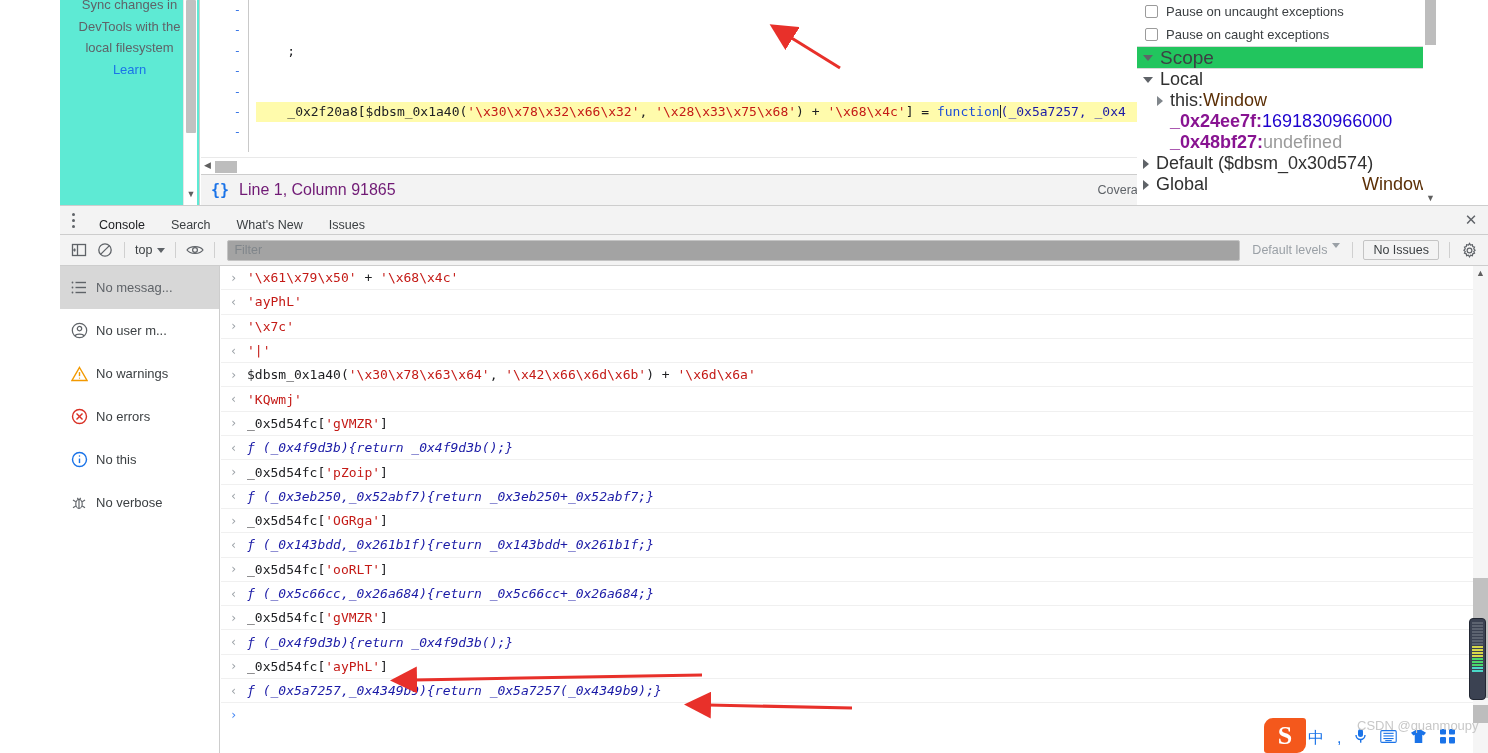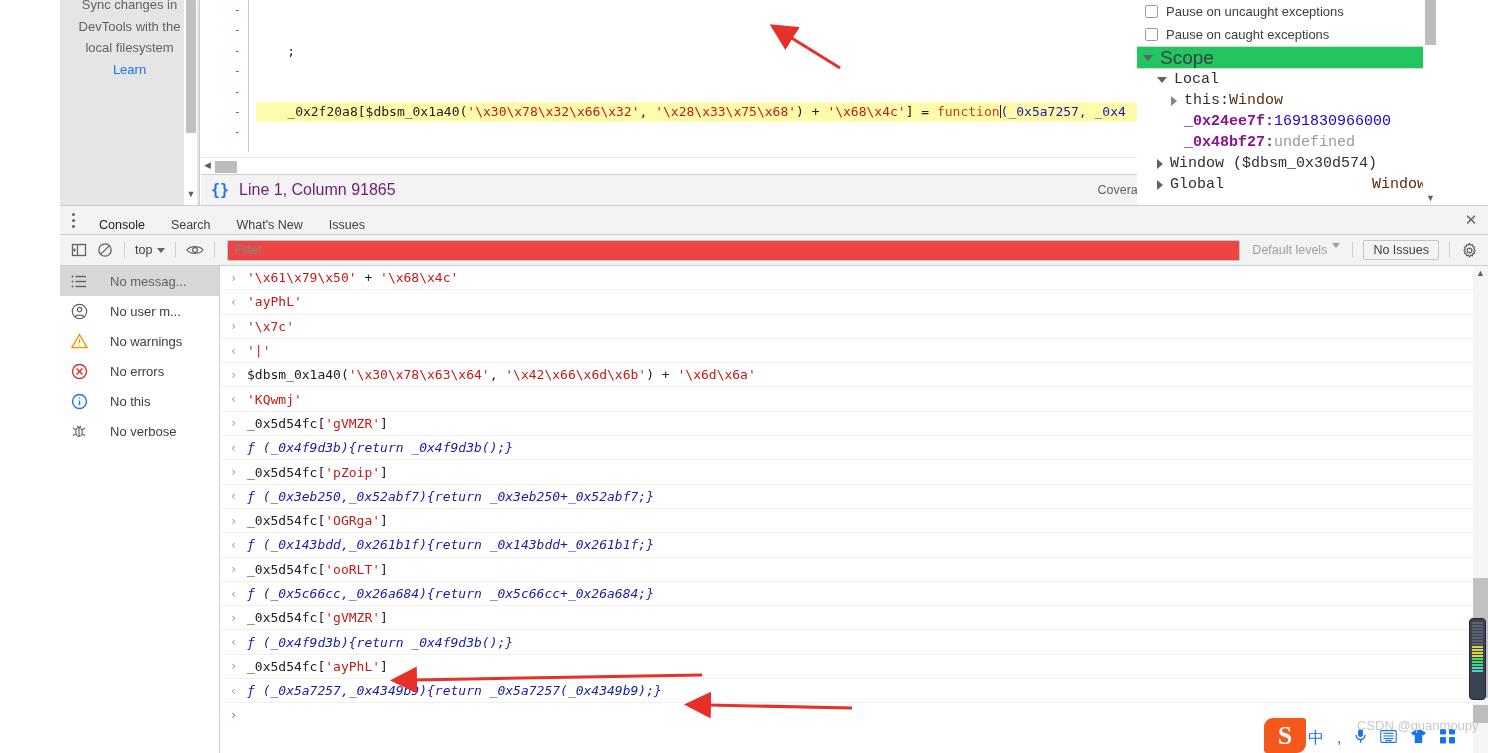--- a/index.html
+++ b/index.html
@@ -16,21 +16,21 @@
 
   
   .top-region { position: absolute; left: 0; top: 0; width: 1488px; height: 205px; }
 
   
   .page-gap { position: absolute; left: 0; top: 0; width: 60px; height: 205px; background: #fff; }
 
   
   .nav-pane {
     position: absolute; left: 60px; top: 0; width: 140px; height: 205px;
-    background: #e5e5e5; border-right: 1px solid #cdcdcd;
+    background: #5eead4; border-right: 1px solid #cdcdcd;
     overflow: hidden;
   }
   .nav-msg {
     text-align: center; color: #5f6368; font-size: 13px; line-height: 21.5px;
     padding: 0 8px; margin-top: -6px;
   }
   .nav-link { display:block; text-align:center; color:#1a73e8; font-size:13px; line-height:21.5px; text-decoration: none; }
 
   
   .nav-scroll {
@@ -58,21 +58,21 @@
   }
   .gutter .gl { color:#3b78e7; font-family:"DejaVu Sans Mono", monospace; font-size:12px; line-height:20.4px; height:20.4px; }
   .code {
     position:absolute; left:49px; top:0; right:0; height:152px;
     font-family:"DejaVu Sans Mono", monospace; font-size:13px; line-height:20.4px;
     white-space: pre; overflow: hidden; padding-left: 6px;
   }
   .code .ln { height:20.4px; white-space:pre; }
   .code .ln.hl { background:#fffbac; }
   .tok-str { color:#c41a16; }
-  .tok-kw  { color:#c2410c; }
+  .tok-kw  { color:#1d4ed8; }
   .tok-var { color:#1a1aa6; }
   .tok-pl  { color:#202124; }
   .caret-bar { display:inline-block; width:1px; height:13px; background:#202124; vertical-align:-2px; }
 
   
   .ed-vscroll { position:absolute; right:0; top:0; width:15px; height:152px; background:#fff; }
   .ed-vscroll .thumb { position:absolute; left:2px; top:0; width:11px; height:22px; background:#bdbdbd; }
   .ed-vscroll .arrow { position:absolute; left:0; bottom:2px; width:15px; text-align:center; color:#5f5f5f; font-size:9px; }
 
   
@@ -107,21 +107,21 @@
   .pause-row span { font-size:13px; color:#3c4043; }
   .sec-head {
     height:23px; display:flex; align-items:center; padding-left:6px;
     background:#22c55e; border-top:1px solid #d8d8d8; border-bottom:1px solid #d8d8d8;
     font-size:19px; color:#3c4043;
   }
   .tri { width:0;height:0;margin-right:7px;flex:none; }
   .tri.down { border-left:5px solid transparent; border-right:5px solid transparent; border-top:6px solid #5f6368; }
   .tri.right { border-top:5px solid transparent; border-bottom:5px solid transparent; border-left:6px solid #5f6368; }
   .tri.right.gray { border-left-color:#80868b; }
-  .scope-list { font-family:Liberation Mono, monospace; font-size:15px;margin-left:14px; }
+  .scope-list { font-family:Liberation Sans, sans-serif; font-size:18px; }
   .scope-row { display:flex; align-items:center; height:21px; padding-left:6px; white-space:nowrap; }
   .scope-row.ind { padding-left:20px; }
   .scope-row.ind2 { padding-left:33px; }
   .s-name { color:#303030; }
   .s-prop { color:#881391; font-weight:bold; }
   .s-val-num { color:#1c00cf; }
   .s-val-undef { color:#9a9a9a; }
   .s-val-obj { color:#5b2f06; }
   .s-right { margin-left:auto; padding-right:12px; color:#5b2f06; }
   .dbg-scroll { position:absolute; right:0; top:0; width:15px; height:205px; background:#fff; }
@@ -155,36 +155,36 @@
   .console-toolbar {
     position:absolute; left:60px; top:30px; width:1428px; height:31px;
     background:#f3f3f3; border-bottom:1px solid #cdcdcd;
     display:flex; align-items:center; padding:0 6px;
   }
   .tb-btn { width:26px; height:26px; display:flex; align-items:center; justify-content:center; color:#5f6368; }
   .tb-sep { width:1px; height:16px; background:#d0d0d0; margin:0 6px; }
   .ctx-sel { display:flex; align-items:center; gap:5px; font-size:12.5px; color:#3c4043; padding:0 4px; }
   .caret-dn { width:0;height:0;border-left:4px solid transparent;border-right:4px solid transparent;border-top:5px solid #5f6368; }
   .filter-input {
-    flex:1; height:21px; margin:0 6px; border:1px solid #c4c4c4; background:#ef4444;
+    flex:1; height:21px; margin:0 6px; border:1px solid #c4c4c4; background:#a3a3a3;
     font-size:12.5px; color:#202124; padding:0 6px; outline:none; border-radius:2px;
   }
   .filter-input::placeholder { color:#80868b; }
   .levels { display:flex; gap:5px; font-size:12.5px; color:#9aa0a6; padding:0 6px; }
   .noissues {
     border:1px solid #c4c4c4; border-radius:2px; background:#f3f3f3;
     font-size:12.5px; color:#3c4043; padding:2px 9px; margin:0 4px;
   }
 
   
   .console-side {
     position:absolute; left:60px; top:61px; width:160px; height:487px;
     background:#fff; border-right:1px solid #cdcdcd;
   }
-  .cs-row { display:flex; align-items:center; height:30px; padding-left:10px; gap:22px; font-size:13px; color:#3c4043; }
+  .cs-row { display:flex; align-items:center; height:43px; padding-left:10px; gap:8px; font-size:13px; color:#3c4043; }
   .cs-row.sel { background:#d7d7d7; color:#5f6368; }
   .cs-ico { width:18px; height:18px; display:flex; align-items:center; justify-content:center; flex:none; }
 
   
   .console-msgs {
     position:absolute; left:221px; top:61px; width:1252px; height:487px;
     background:#fff; overflow:hidden;
     font-family:"DejaVu Sans Mono", monospace; font-size:13px;
   }
   .msg { height:24.3px; display:flex; align-items:center; border-bottom:1px solid #f0f0f0; padding-left:9px; white-space:pre; }
@@ -325,21 +325,21 @@
         <div class="scope-row ind2">
           <span class="s-prop">_0x24ee7f:</span>
             <span class="s-val-num"> 1691830966000</span>
         </div>
         <div class="scope-row ind2">
           <span class="s-prop">_0x48bf27:</span>
             <span class="s-val-undef"> undefined</span>
         </div>
         <div class="scope-row">
           <span class="tri right"></span>
-          <span class="s-name">Window ($dbsm_0x30d574)</span>
+          <span class="s-name">Default ($dbsm_0x30d574)</span>
         </div>
         <div class="scope-row">
           <span class="tri right"></span>
           <span class="s-name">Global</span>
           <span class="s-right">Window</span>
         </div>
       </div>
 
       <div class="dbg-scroll">
         <div class="thumb"></div>

